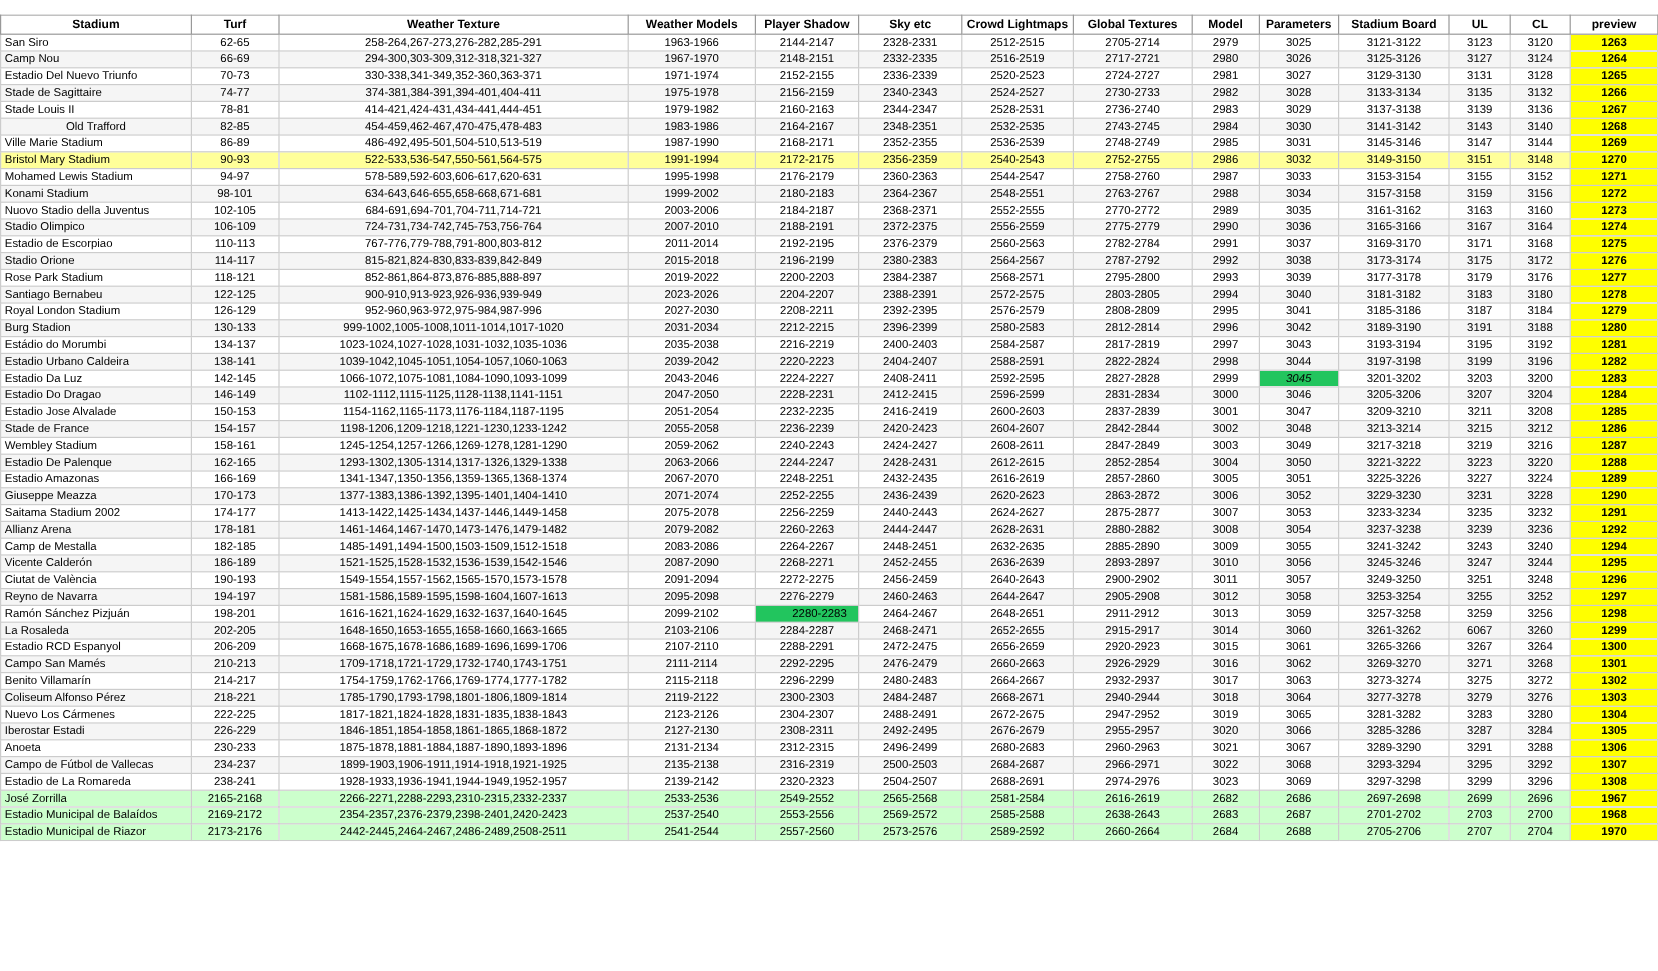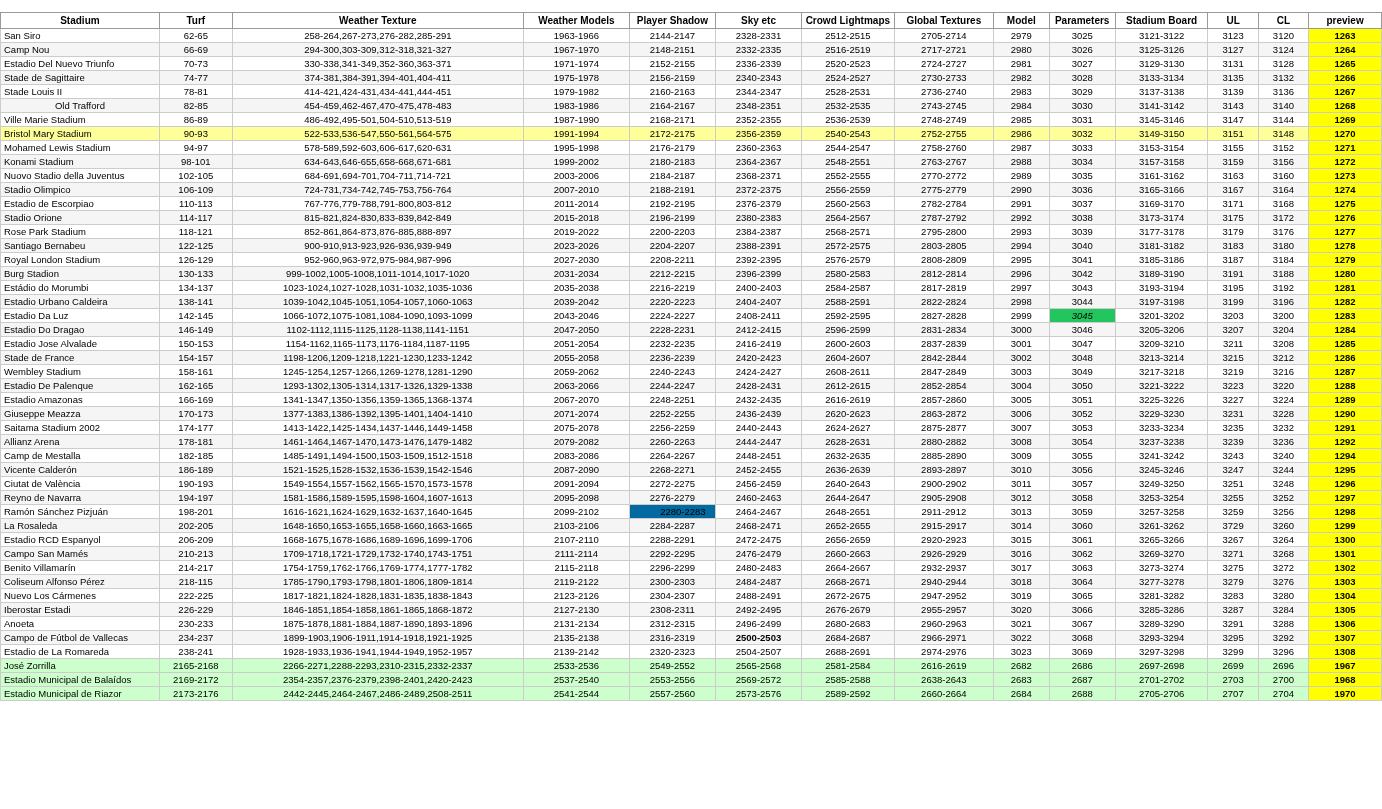--- a/index.html
+++ b/index.html
@@ -578,21 +578,21 @@
           <td style="background-color: rgb(245, 245, 245);">3253-3254</td>
           <td style="background-color: rgb(245, 245, 245);">3255</td>
           <td style="background-color: rgb(245, 245, 245);">3252</td>
           <td style="background-color: rgb(255, 255, 0); font-weight: bold;">1297</td>
         </tr>
         <tr>
           <td style="background-color: rgb(255, 255, 255); text-align: left;">Ramón Sánchez Pizjuán</td>
           <td style="background-color: rgb(255, 255, 255);">198-201</td>
           <td style="background-color: rgb(255, 255, 255);">1616-1621,1624-1629,1632-1637,1640-1645</td>
           <td style="background-color: rgb(255, 255, 255);">2099-2102</td>
-          <td style="background-color: #0369a1; padding-left: 24px;">2280-2283</td>
+          <td style="background-color: #22c55e; padding-left: 24px;">2280-2283</td>
           <td style="background-color: rgb(255, 255, 255);">2464-2467</td>
           <td style="background-color: rgb(255, 255, 255);">2648-2651</td>
           <td style="background-color: rgb(255, 255, 255);">2911-2912</td>
           <td style="background-color: rgb(255, 255, 255);">3013</td>
           <td style="background-color: rgb(255, 255, 255);">3059</td>
           <td style="background-color: rgb(255, 255, 255);">3257-3258</td>
           <td style="background-color: rgb(255, 255, 255);">3259</td>
           <td style="background-color: rgb(255, 255, 255);">3256</td>
           <td style="background-color: rgb(255, 255, 0); font-weight: bold;">1298</td>
         </tr>
@@ -601,21 +601,21 @@
           <td style="background-color: rgb(245, 245, 245);">202-205</td>
           <td style="background-color: rgb(245, 245, 245);">1648-1650,1653-1655,1658-1660,1663-1665</td>
           <td style="background-color: rgb(245, 245, 245);">2103-2106</td>
           <td style="background-color: rgb(245, 245, 245);">2284-2287</td>
           <td style="background-color: rgb(245, 245, 245);">2468-2471</td>
           <td style="background-color: rgb(245, 245, 245);">2652-2655</td>
           <td style="background-color: rgb(245, 245, 245);">2915-2917</td>
           <td style="background-color: rgb(245, 245, 245);">3014</td>
           <td style="background-color: rgb(245, 245, 245);">3060</td>
           <td style="background-color: rgb(245, 245, 245);">3261-3262</td>
-          <td style="background-color: rgb(245, 245, 245);">3729</td>
+          <td style="background-color: rgb(245, 245, 245);">6067</td>
           <td style="background-color: rgb(245, 245, 245);">3260</td>
           <td style="background-color: rgb(255, 255, 0); font-weight: bold;">1299</td>
         </tr>
         <tr>
           <td style="background-color: rgb(255, 255, 255); text-align: left;">Estadio RCD Espanyol</td>
           <td style="background-color: rgb(255, 255, 255);">206-209</td>
           <td style="background-color: rgb(255, 255, 255);">1668-1675,1678-1686,1689-1696,1699-1706</td>
           <td style="background-color: rgb(255, 255, 255);">2107-2110</td>
           <td style="background-color: rgb(255, 255, 255);">2288-2291</td>
           <td style="background-color: rgb(255, 255, 255);">2472-2475</td>
@@ -655,21 +655,21 @@
           <td style="background-color: rgb(255, 255, 255);">2932-2937</td>
           <td style="background-color: rgb(255, 255, 255);">3017</td>
           <td style="background-color: rgb(255, 255, 255);">3063</td>
           <td style="background-color: rgb(255, 255, 255);">3273-3274</td>
           <td style="background-color: rgb(255, 255, 255);">3275</td>
           <td style="background-color: rgb(255, 255, 255);">3272</td>
           <td style="background-color: rgb(255, 255, 0); font-weight: bold;">1302</td>
         </tr>
         <tr>
           <td style="background-color: rgb(245, 245, 245); text-align: left;">Coliseum Alfonso Pérez</td>
-          <td style="background-color: rgb(245, 245, 245);">218-115</td>
+          <td style="background-color: rgb(245, 245, 245);">218-221</td>
           <td style="background-color: rgb(245, 245, 245);">1785-1790,1793-1798,1801-1806,1809-1814</td>
           <td style="background-color: rgb(245, 245, 245);">2119-2122</td>
           <td style="background-color: rgb(245, 245, 245);">2300-2303</td>
           <td style="background-color: rgb(245, 245, 245);">2484-2487</td>
           <td style="background-color: rgb(245, 245, 245);">2668-2671</td>
           <td style="background-color: rgb(245, 245, 245);">2940-2944</td>
           <td style="background-color: rgb(245, 245, 245);">3018</td>
           <td style="background-color: rgb(245, 245, 245);">3064</td>
           <td style="background-color: rgb(245, 245, 245);">3277-3278</td>
           <td style="background-color: rgb(245, 245, 245);">3279</td>
@@ -723,21 +723,21 @@
           <td style="background-color: rgb(255, 255, 255);">3291</td>
           <td style="background-color: rgb(255, 255, 255);">3288</td>
           <td style="background-color: rgb(255, 255, 0); font-weight: bold;">1306</td>
         </tr>
         <tr>
           <td style="background-color: rgb(245, 245, 245); text-align: left;">Campo de Fútbol de Vallecas</td>
           <td style="background-color: rgb(245, 245, 245);">234-237</td>
           <td style="background-color: rgb(245, 245, 245);">1899-1903,1906-1911,1914-1918,1921-1925</td>
           <td style="background-color: rgb(245, 245, 245);">2135-2138</td>
           <td style="background-color: rgb(245, 245, 245);">2316-2319</td>
-          <td style="background-color: rgb(245, 245, 245); font-weight: bold;">2500-2503</td>
+          <td style="background-color: rgb(245, 245, 245);">2500-2503</td>
           <td style="background-color: rgb(245, 245, 245);">2684-2687</td>
           <td style="background-color: rgb(245, 245, 245);">2966-2971</td>
           <td style="background-color: rgb(245, 245, 245);">3022</td>
           <td style="background-color: rgb(245, 245, 245);">3068</td>
           <td style="background-color: rgb(245, 245, 245);">3293-3294</td>
           <td style="background-color: rgb(245, 245, 245);">3295</td>
           <td style="background-color: rgb(245, 245, 245);">3292</td>
           <td style="background-color: rgb(255, 255, 0); font-weight: bold;">1307</td>
         </tr>
         <tr>

